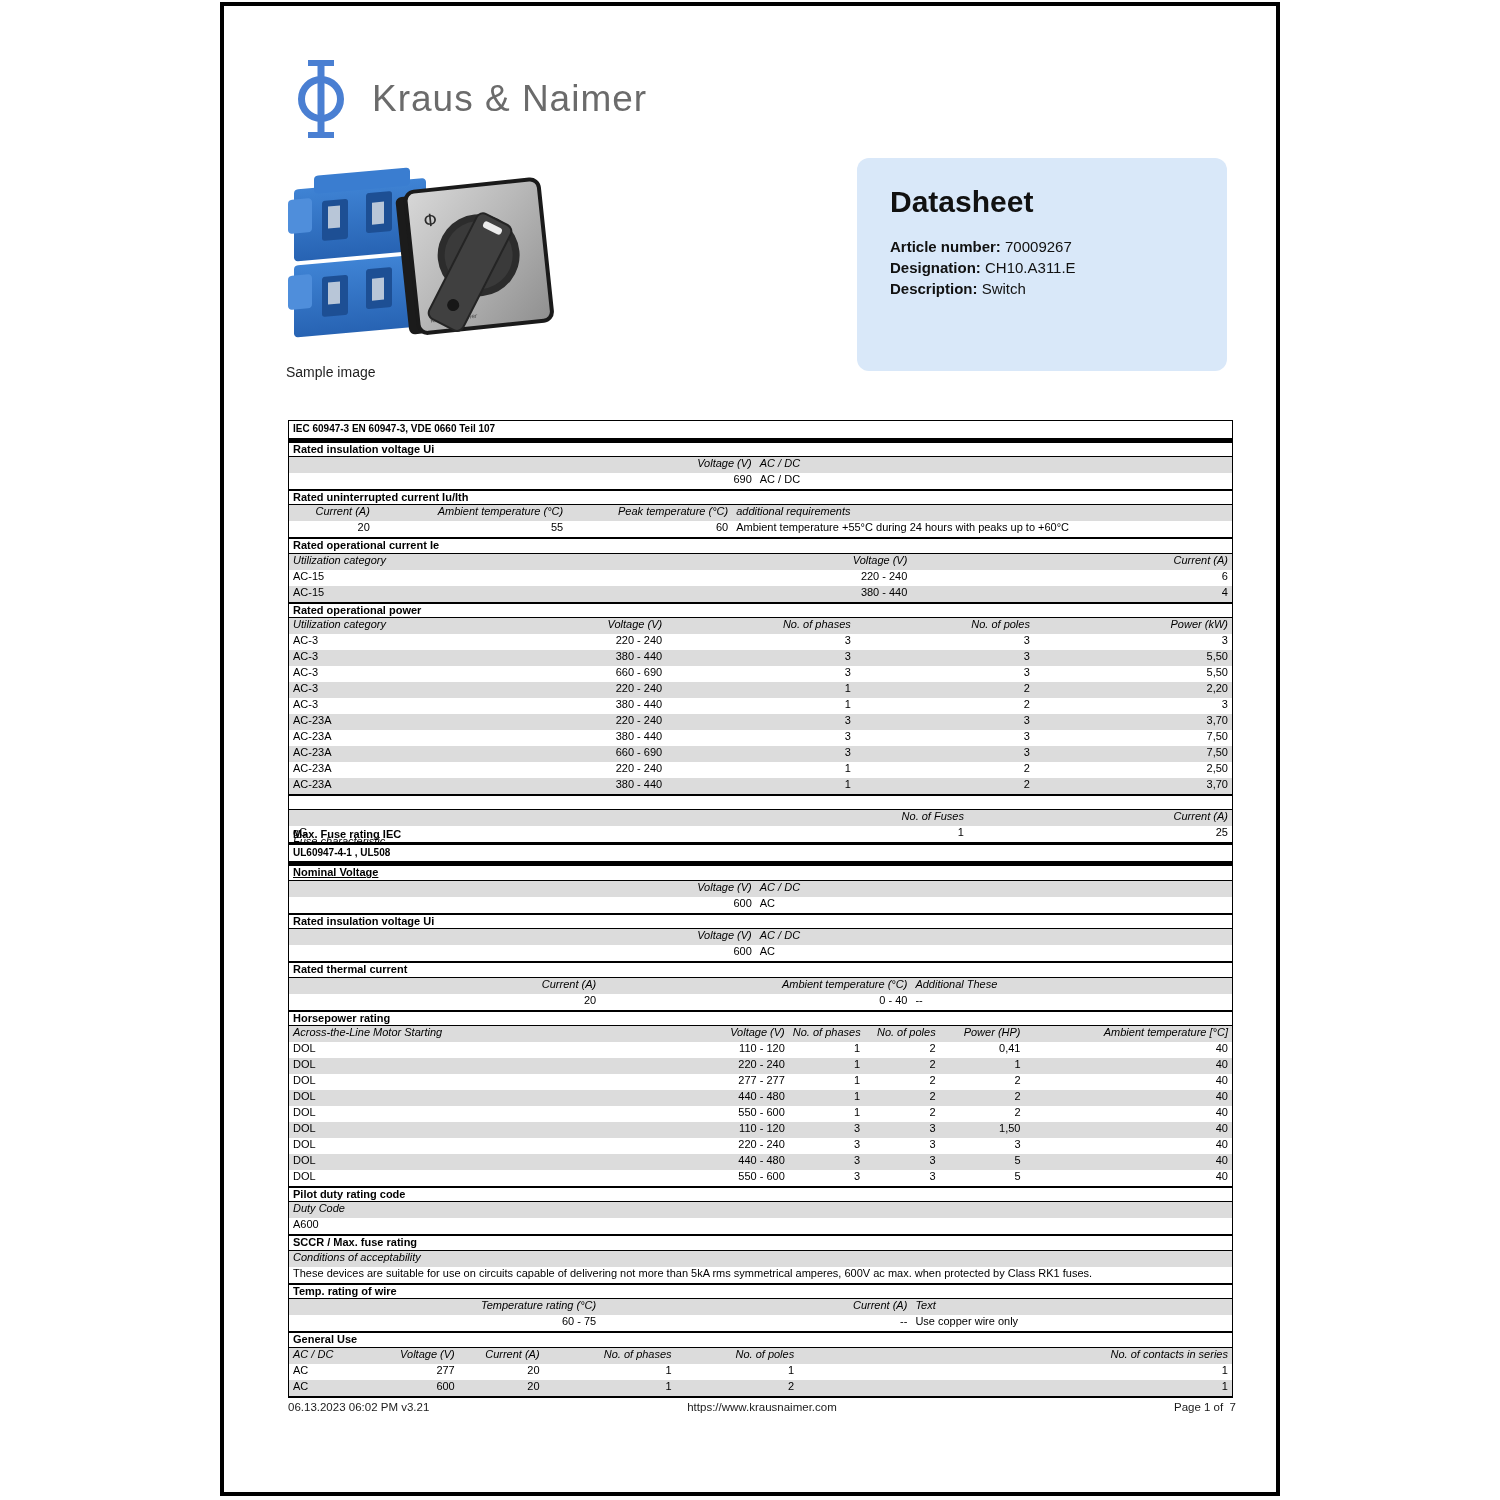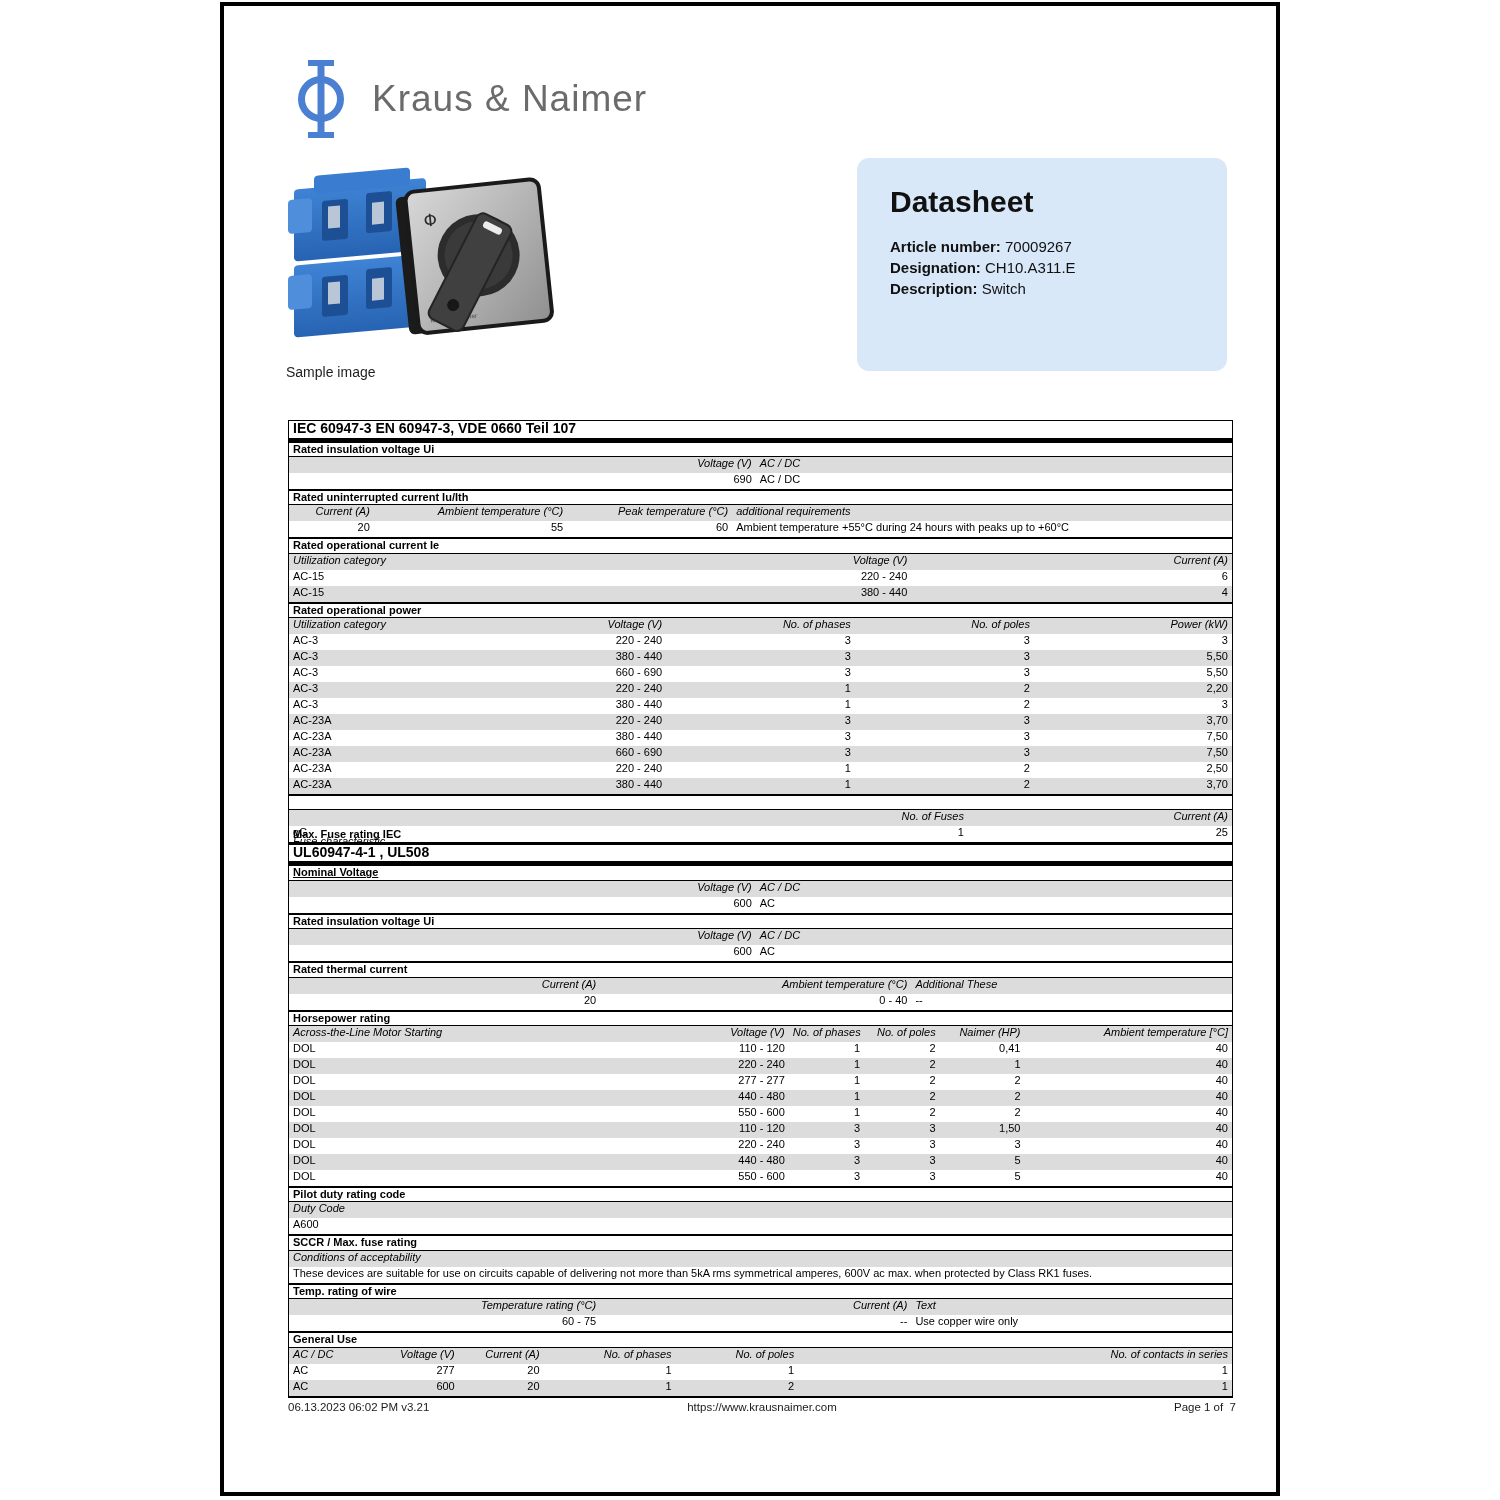--- a/index.html
+++ b/index.html
@@ -33,21 +33,21 @@
     border:1px solid #000; border-bottom-width:2px; font-size:11px; color:#000;
   }
   .row { display:flex; height:16px; line-height:13.4px; }
   .row.head { background:var(--row-gray,#dcdcdc); font-style:italic; }
   .row.data.gray { background:var(--row-gray,#dcdcdc); }
   .row.section {
     height:16.4px; line-height:13.2px; font-weight:bold;
     border-top:2px solid #000; border-bottom:1px solid #000;
   }
   .row.title {
-    height:22px; line-height:15.5px; font-size:14px; font-weight:bold;
+    height:22px; line-height:15.5px; font-size:10px; font-weight:bold;
     border-top:3px solid #000; border-bottom:3px solid #000;
   }
   .row.title:first-child { border-top:0; height:19.5px; }
   .cell { height:100%; padding:0 4px; white-space:nowrap; overflow:visible; }
   .cell.r { text-align:right; }
   .cell.l { text-align:left; }
 
   
   .footer { position:absolute; left:64px; top:1395px; width:948px; display:flex; font-size:11.5px; color:#1a1a1a; }
   .footer span { flex:1; }
@@ -304,21 +304,21 @@
         <div class="cell l" style="width: 34%;">--</div>
       </div>
       <div class="row section">
         <div class="cell l" style="width: 100%;">Horsepower rating</div>
       </div>
       <div class="row head">
         <div class="cell l" style="width: 30%;">Across-the-Line Motor Starting</div>
         <div class="cell r" style="width: 23%;">Voltage (V)</div>
         <div class="cell r" style="width: 8%;">No. of phases</div>
         <div class="cell r" style="width: 8%;">No. of poles</div>
-        <div class="cell r" style="width: 9%;">Naimer (HP)</div>
+        <div class="cell r" style="width: 9%;">Power (HP)</div>
         <div class="cell r" style="width: 22%;">Ambient temperature [°C]</div>
       </div>
       <div class="row data data">
         <div class="cell l" style="width: 30%;">DOL</div>
         <div class="cell r" style="width: 23%;">110 - 120</div>
         <div class="cell r" style="width: 8%;">1</div>
         <div class="cell r" style="width: 8%;">2</div>
         <div class="cell r" style="width: 9%;">0,41</div>
         <div class="cell r" style="width: 22%;">40</div>
       </div>

